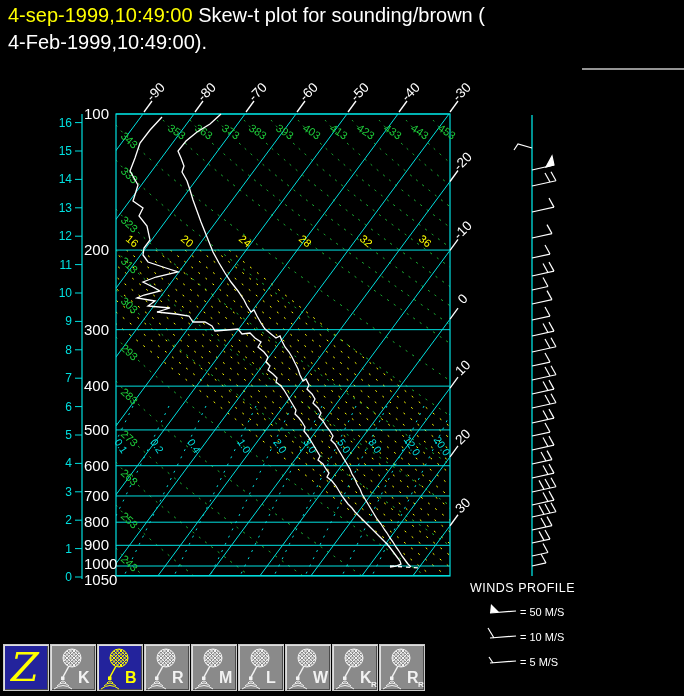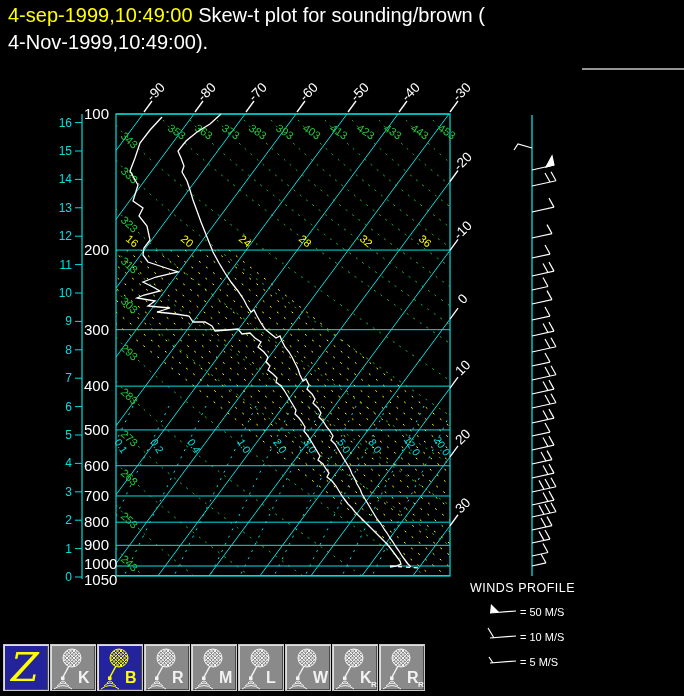--- a/index.html
+++ b/index.html
@@ -14,21 +14,21 @@
     box-shadow:inset 1px 1px 0 #dedede, inset -1px -1px 0 #4a4a4a;
     padding:0;display:flex;align-items:center;justify-content:center;cursor:pointer;}
   .tbtn.gray{background:#8a8a8a;}
   .tbtn.navy{background:#23239c;}
 </style>
 </head>
 <body>
 
 <div id="stage">
   <div id="title"><span class="ts">4-sep-1999,10:49:00</span><span>  Skew-t plot for sounding/brown (</span><br>
-    <span>4-Nov-1999,10:49:00).</span>
+    <span>4-Feb-1999,10:49:00).</span>
   </div>
   <div id="sep-line"></div>
   <svg id="plot-svg" width="684" height="696">
       <defs>
         <clipPath id="cp-plot">
           <rect x="116" y="114" width="334" height="462"></rect>
         </clipPath>
         <clipPath id="cp-low">
           <rect x="116" y="250" width="334" height="326"></rect>
         </clipPath>

